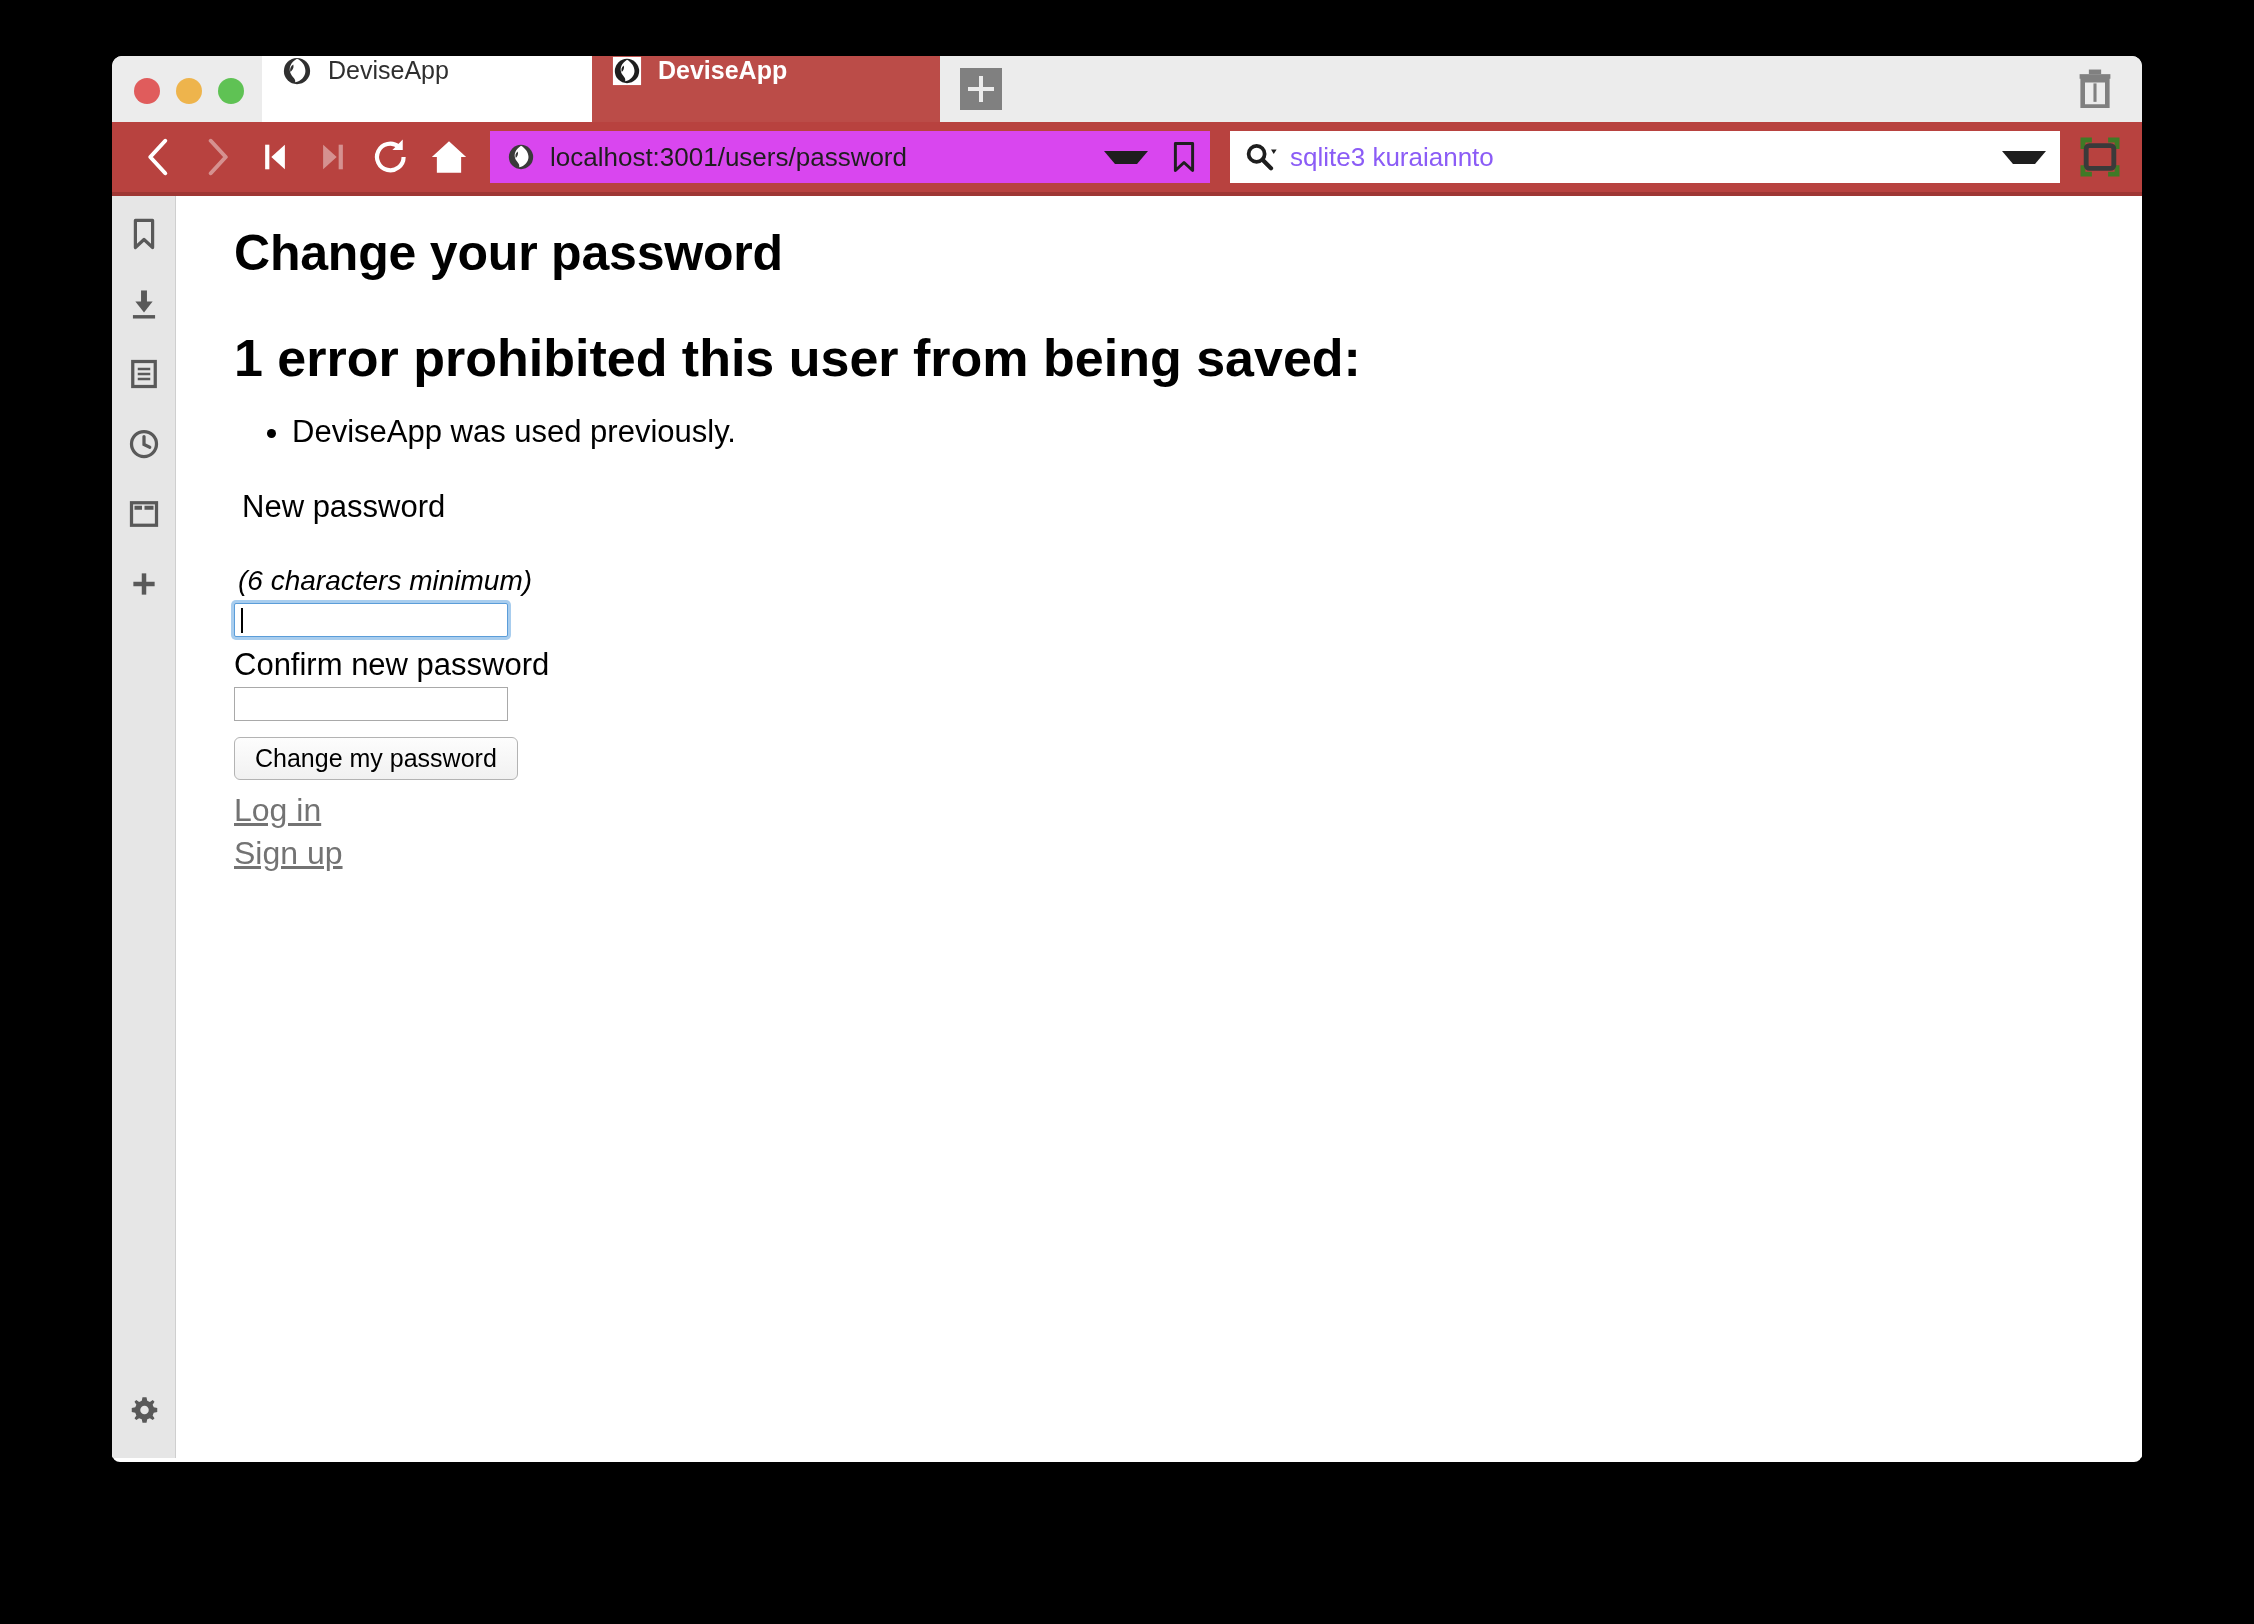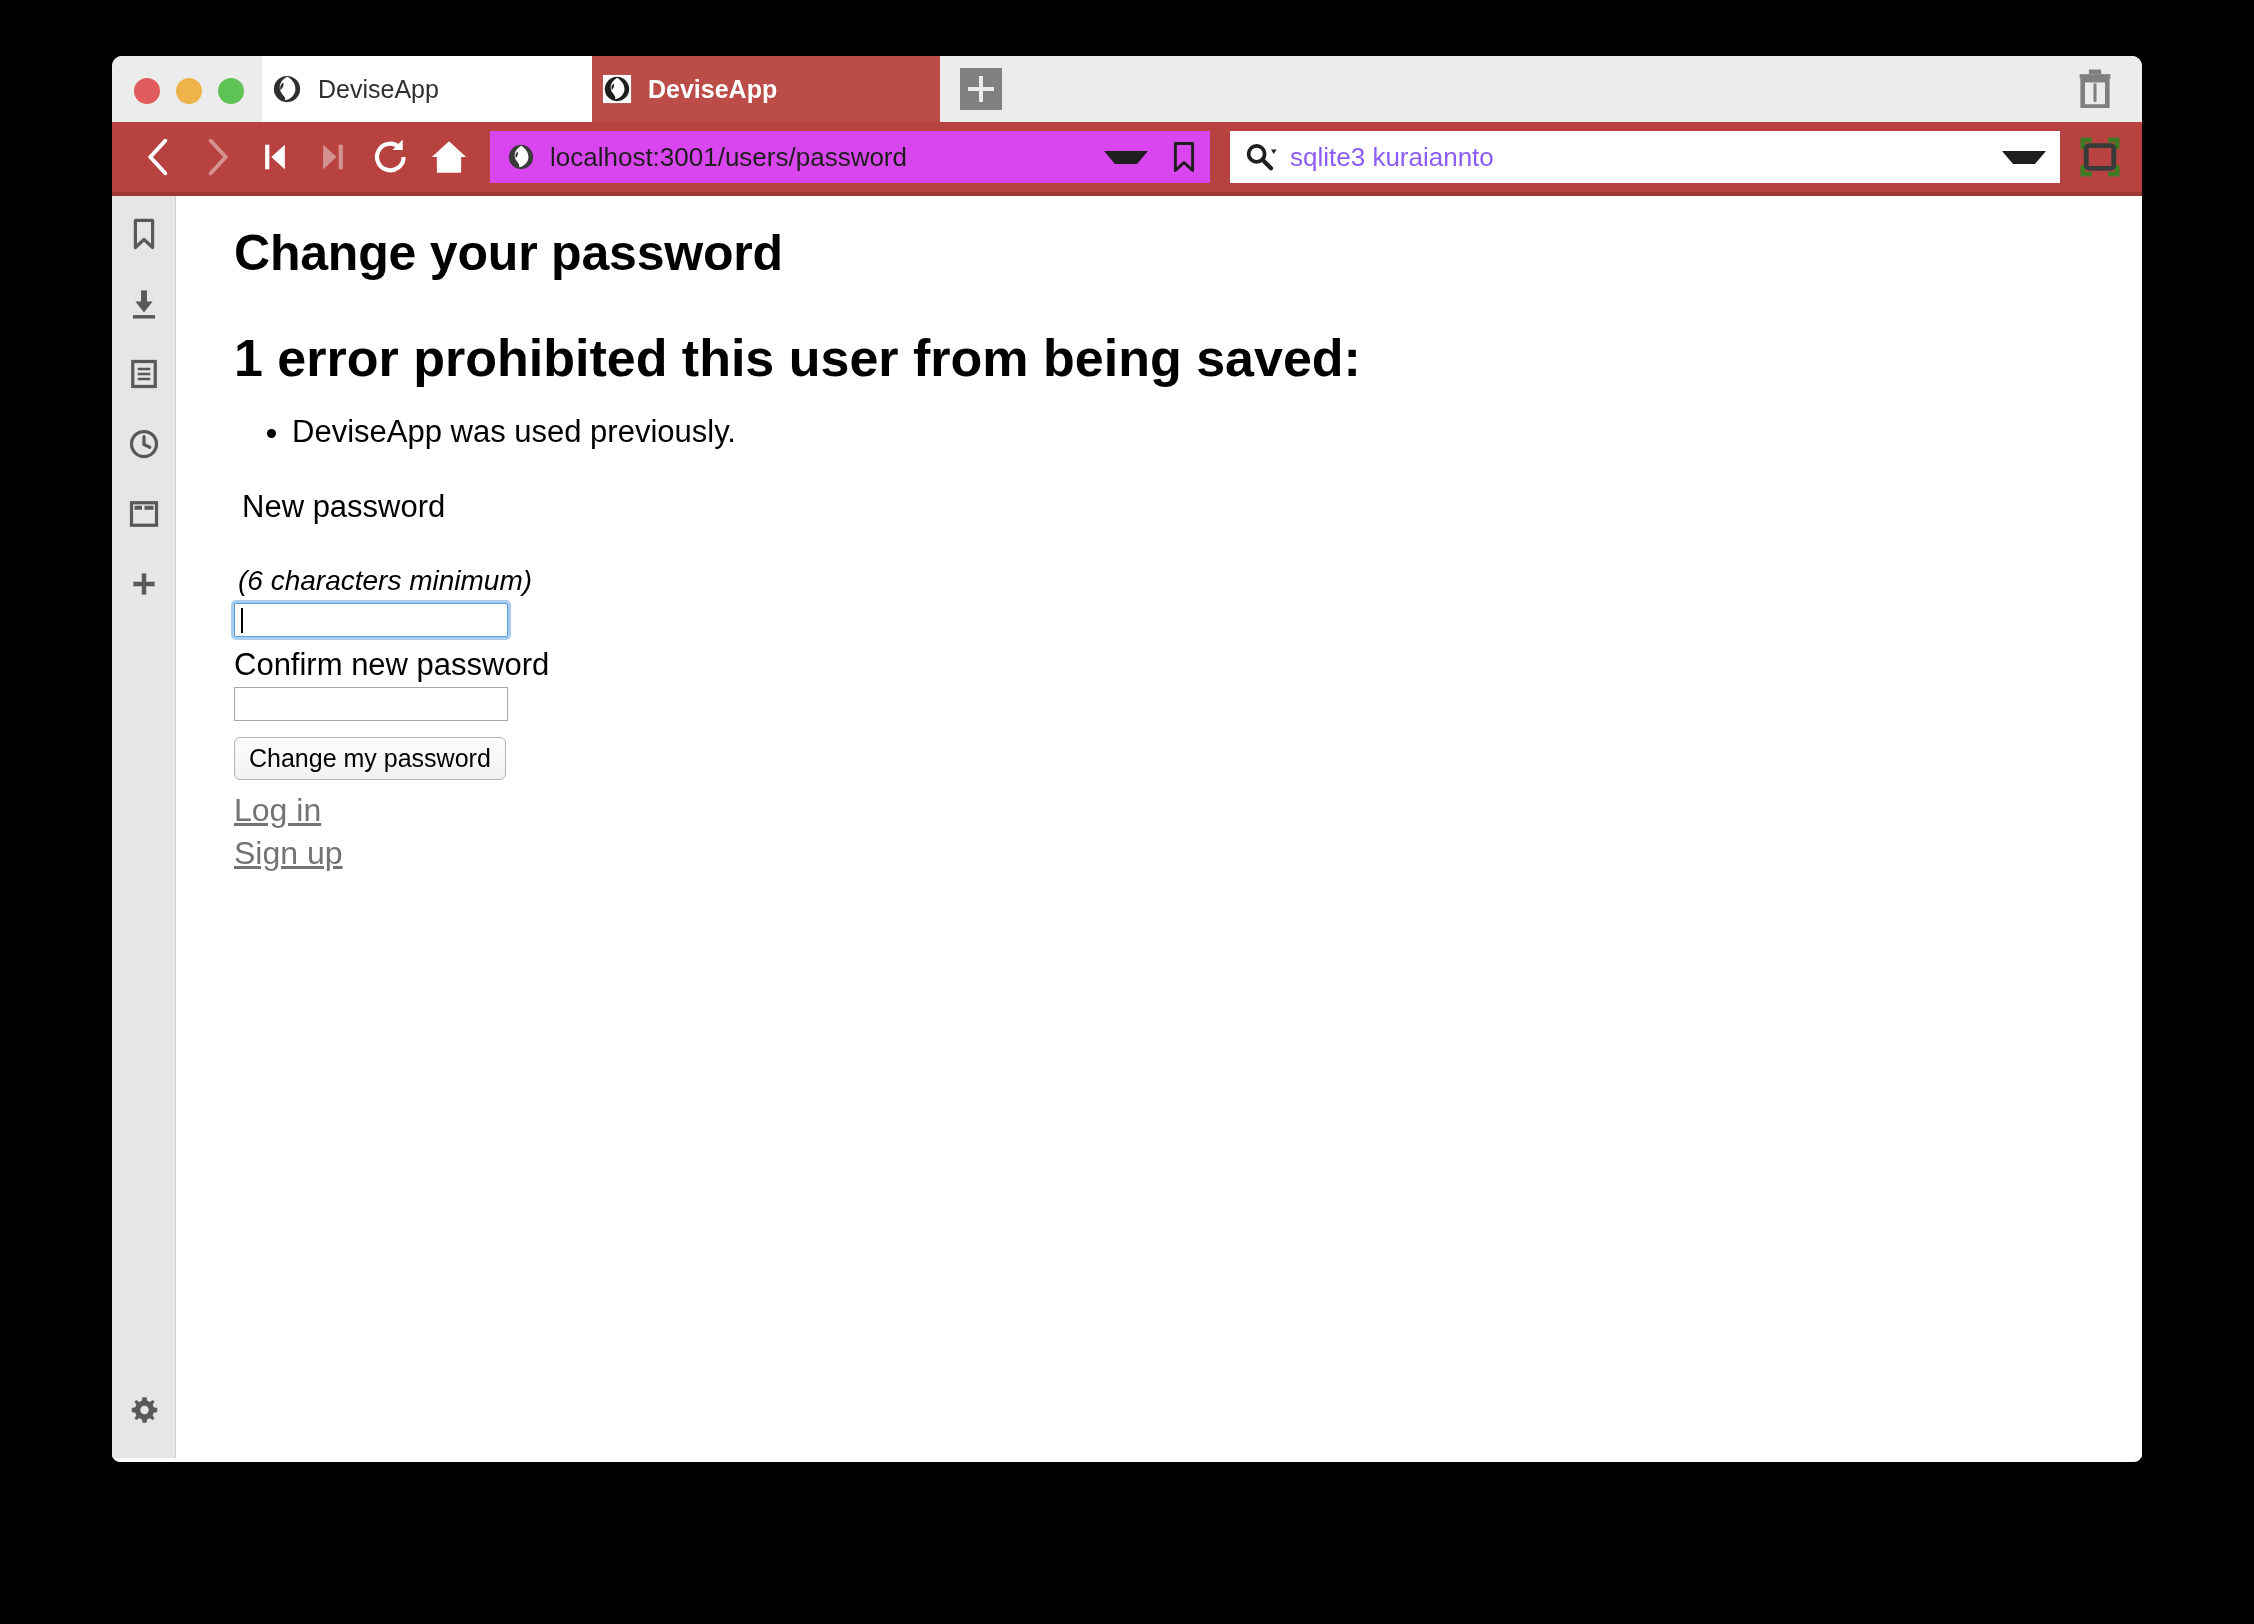--- a/index.html
+++ b/index.html
@@ -47,23 +47,22 @@
     border-radius: 50%;
   }
   .light.red    { background: #e05c5c; }
   .light.yellow { background: #eeb44c; }
   .light.green  { background: #5fc254; }
 
   .tab {
     height: 66px;
     box-sizing: border-box;
     display: flex;
-    align-items: center;
     gap: 16px;
-    padding: 0 10px;
+    padding: 0 20px;
     font-size: 25px;
     white-space: nowrap;
   }
   .tab.inactive {
     background: #ffffff;
     color: #2f2f2f;
     width: 330px;
   }
   .tab.active {
     background: #bb4c48;
@@ -280,21 +279,21 @@
     background: #000000;
   }
   #submit-button {
     display: inline-block;
     font-family: "Liberation Sans", sans-serif;
     font-size: 25px;
     color: #000000;
     background: linear-gradient(#fdfdfd, #f1f1f1);
     border: 1px solid #b3b3b3;
     border-radius: 6px;
-    padding: 6px 14px;
+    padding: 6px 20px;
     margin: 6px 0 12px 0;
     cursor: pointer;
   }
   .page-link {
     display: block;
     font-size: 32px;
     color: #737373;
     text-decoration: underline;
     margin-bottom: 6px;
     width: fit-content;

